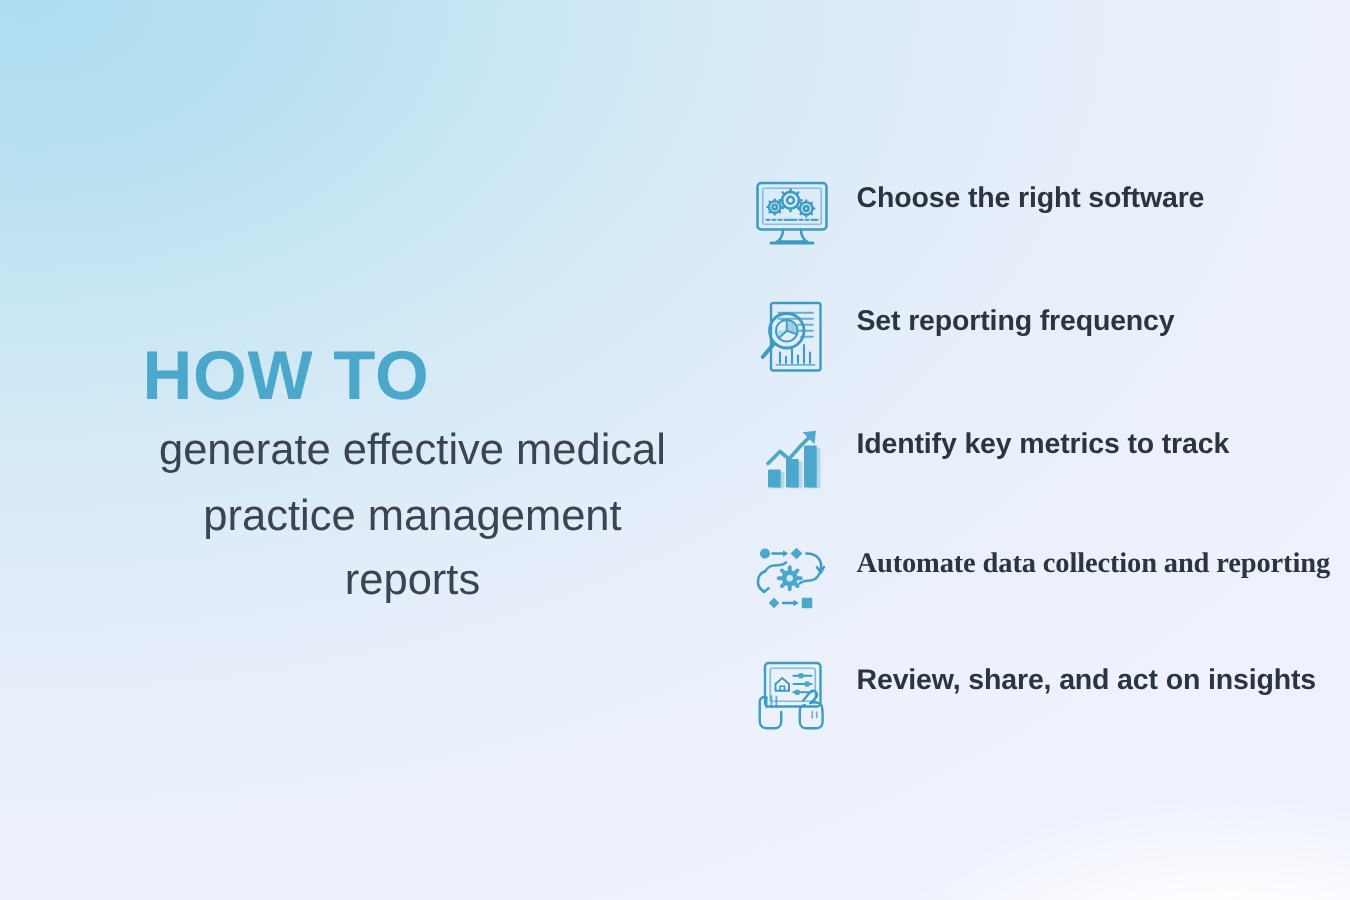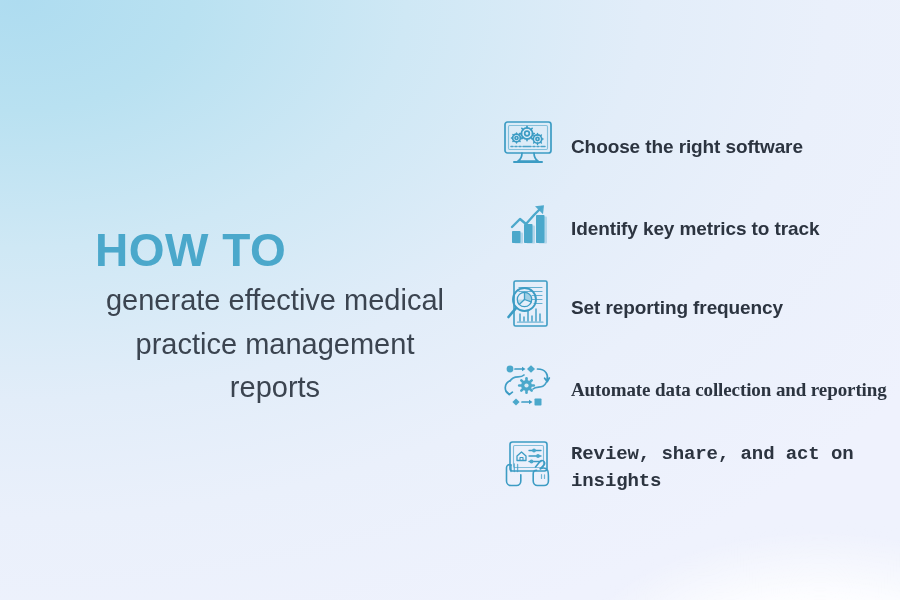--- a/index.html
+++ b/index.html
@@ -63,24 +63,24 @@
 
   
   #steps-list {
     position: absolute;
     left: 497px;
     top: 112px;
     width: 390px;
   }
   .step-row {
     display: flex;
-    align-items: center;
+    align-items: flex-start;
     margin-bottom: 16px;
   }
-  .step-row:last-child { margin-bottom: 0; font-family: Liberation Mono, monospace; }
+  .step-row:last-child { margin-bottom: 0; }
 
   .step-icon {
     flex: 0 0 auto;
     width: 62px;
     height: 62px;
     display: flex;
     align-items: center;
     justify-content: center;
   }
   .step-icon svg { display: block; }
@@ -171,45 +171,20 @@
             <line x1="33.6" y1="20.1" x2="34.5" y2="21.0"></line>
             <line x1="40.5" y1="27.0" x2="41.4" y2="27.9"></line>
             <line x1="41.4" y1="20.1" x2="40.5" y2="21.0"></line>
             <line x1="34.5" y1="27.0" x2="33.6" y2="27.9"></line>
           </g>
         </svg>
       </div>
       <div class="step-label">Choose the right software</div>
     </div>
 
-    <div class="step-row r2">
-      <div class="step-icon">
-        <svg width="52" height="52" viewBox="0 0 52 52" fill="none">
-
-          <g opacity="0.28" fill="#3c9cc4">
-            <rect x="12.5" y="33.5" width="8.5" height="11" rx="0.8"></rect>
-            <rect x="24.5" y="26.5" width="8.5" height="18" rx="0.8"></rect>
-            <rect x="36.5" y="17.5" width="8.5" height="27" rx="0.8"></rect>
-          </g>
-
-          <g fill="#4ba8cb">
-            <rect x="10" y="32" width="8.5" height="12" rx="0.8"></rect>
-            <rect x="22" y="25" width="8.5" height="19" rx="0.8"></rect>
-            <rect x="34" y="16" width="8.5" height="28" rx="0.8"></rect>
-          </g>
-
-          <g stroke="#4ba8cb" stroke-width="2.4" stroke-linecap="round" stroke-linejoin="round" fill="none">
-            <polyline points="10,28 18,20 24,25 32,16 40,8"></polyline>
-          </g>
-          <path d="M33 7.2 L42 6.2 L41 15.2 Z" fill="#4ba8cb" opacity="0.95"></path>
-        </svg>
-      </div>
-      <div class="step-label">Identify key metrics to track</div>
-    </div>
-
     <div class="step-row r3">
       <div class="step-icon">
         <svg width="54" height="54" viewBox="0 0 54 54" fill="none" stroke="#3c9cc4" stroke-width="1.6" stroke-linecap="round" stroke-linejoin="round">
 
           <rect x="13" y="4" width="33" height="45" rx="1.5"></rect>
           <g stroke-width="1.2" opacity="0.75">
             <line x1="18" y1="10.5" x2="41" y2="10.5"></line>
             <line x1="18" y1="14.5" x2="41" y2="14.5"></line>
             <line x1="31" y1="18.5" x2="41" y2="18.5"></line>
             <line x1="31" y1="22.5" x2="41" y2="22.5"></line>
@@ -233,20 +208,45 @@
             <circle cx="23.5" cy="22.5" r="7.2"></circle>
             <line x1="23.5" y1="22.5" x2="23.5" y2="15.3"></line>
             <line x1="23.5" y1="22.5" x2="30.3" y2="24.8"></line>
             <line x1="23.5" y1="22.5" x2="18.2" y2="27.4"></line>
           </g>
           <path d="M23.5 22.5 L23.5 15.3 A7.2 7.2 0 0 1 30.3 24.8 Z" fill="#4ba8cb" opacity="0.45" stroke="none"></path>
           <path d="M23.5 22.5 L18.2 27.4 A7.2 7.2 0 0 1 16.3 22.5 Z" fill="#4ba8cb" opacity="0.3" stroke="none"></path>
         </svg>
       </div>
       <div class="step-label">Set reporting frequency</div>
+    </div>
+
+    <div class="step-row r2">
+      <div class="step-icon">
+        <svg width="52" height="52" viewBox="0 0 52 52" fill="none">
+
+          <g opacity="0.28" fill="#3c9cc4">
+            <rect x="12.5" y="33.5" width="8.5" height="11" rx="0.8"></rect>
+            <rect x="24.5" y="26.5" width="8.5" height="18" rx="0.8"></rect>
+            <rect x="36.5" y="17.5" width="8.5" height="27" rx="0.8"></rect>
+          </g>
+
+          <g fill="#4ba8cb">
+            <rect x="10" y="32" width="8.5" height="12" rx="0.8"></rect>
+            <rect x="22" y="25" width="8.5" height="19" rx="0.8"></rect>
+            <rect x="34" y="16" width="8.5" height="28" rx="0.8"></rect>
+          </g>
+
+          <g stroke="#4ba8cb" stroke-width="2.4" stroke-linecap="round" stroke-linejoin="round" fill="none">
+            <polyline points="10,28 18,20 24,25 32,16 40,8"></polyline>
+          </g>
+          <path d="M33 7.2 L42 6.2 L41 15.2 Z" fill="#4ba8cb" opacity="0.95"></path>
+        </svg>
+      </div>
+      <div class="step-label">Identify key metrics to track</div>
     </div>
 
     <div class="step-row r4">
       <div class="step-icon">
         <svg width="54" height="50" viewBox="0 0 54 50" fill="none" stroke="#3c9cc4" stroke-width="1.7" stroke-linecap="round" stroke-linejoin="round">
 
           <circle cx="9" cy="8" r="3.4" fill="#4ba8cb" stroke="none"></circle>
           <line x1="14" y1="8" x2="22" y2="8"></line>
           <path d="M21 5.8 L24.5 8 L21 10.2 Z" fill="#3c9cc4" stroke="none"></path>
           <path d="M30 4.2 L34 8 L30 11.8 L26 8 Z" fill="#4ba8cb" stroke="none"></path>

